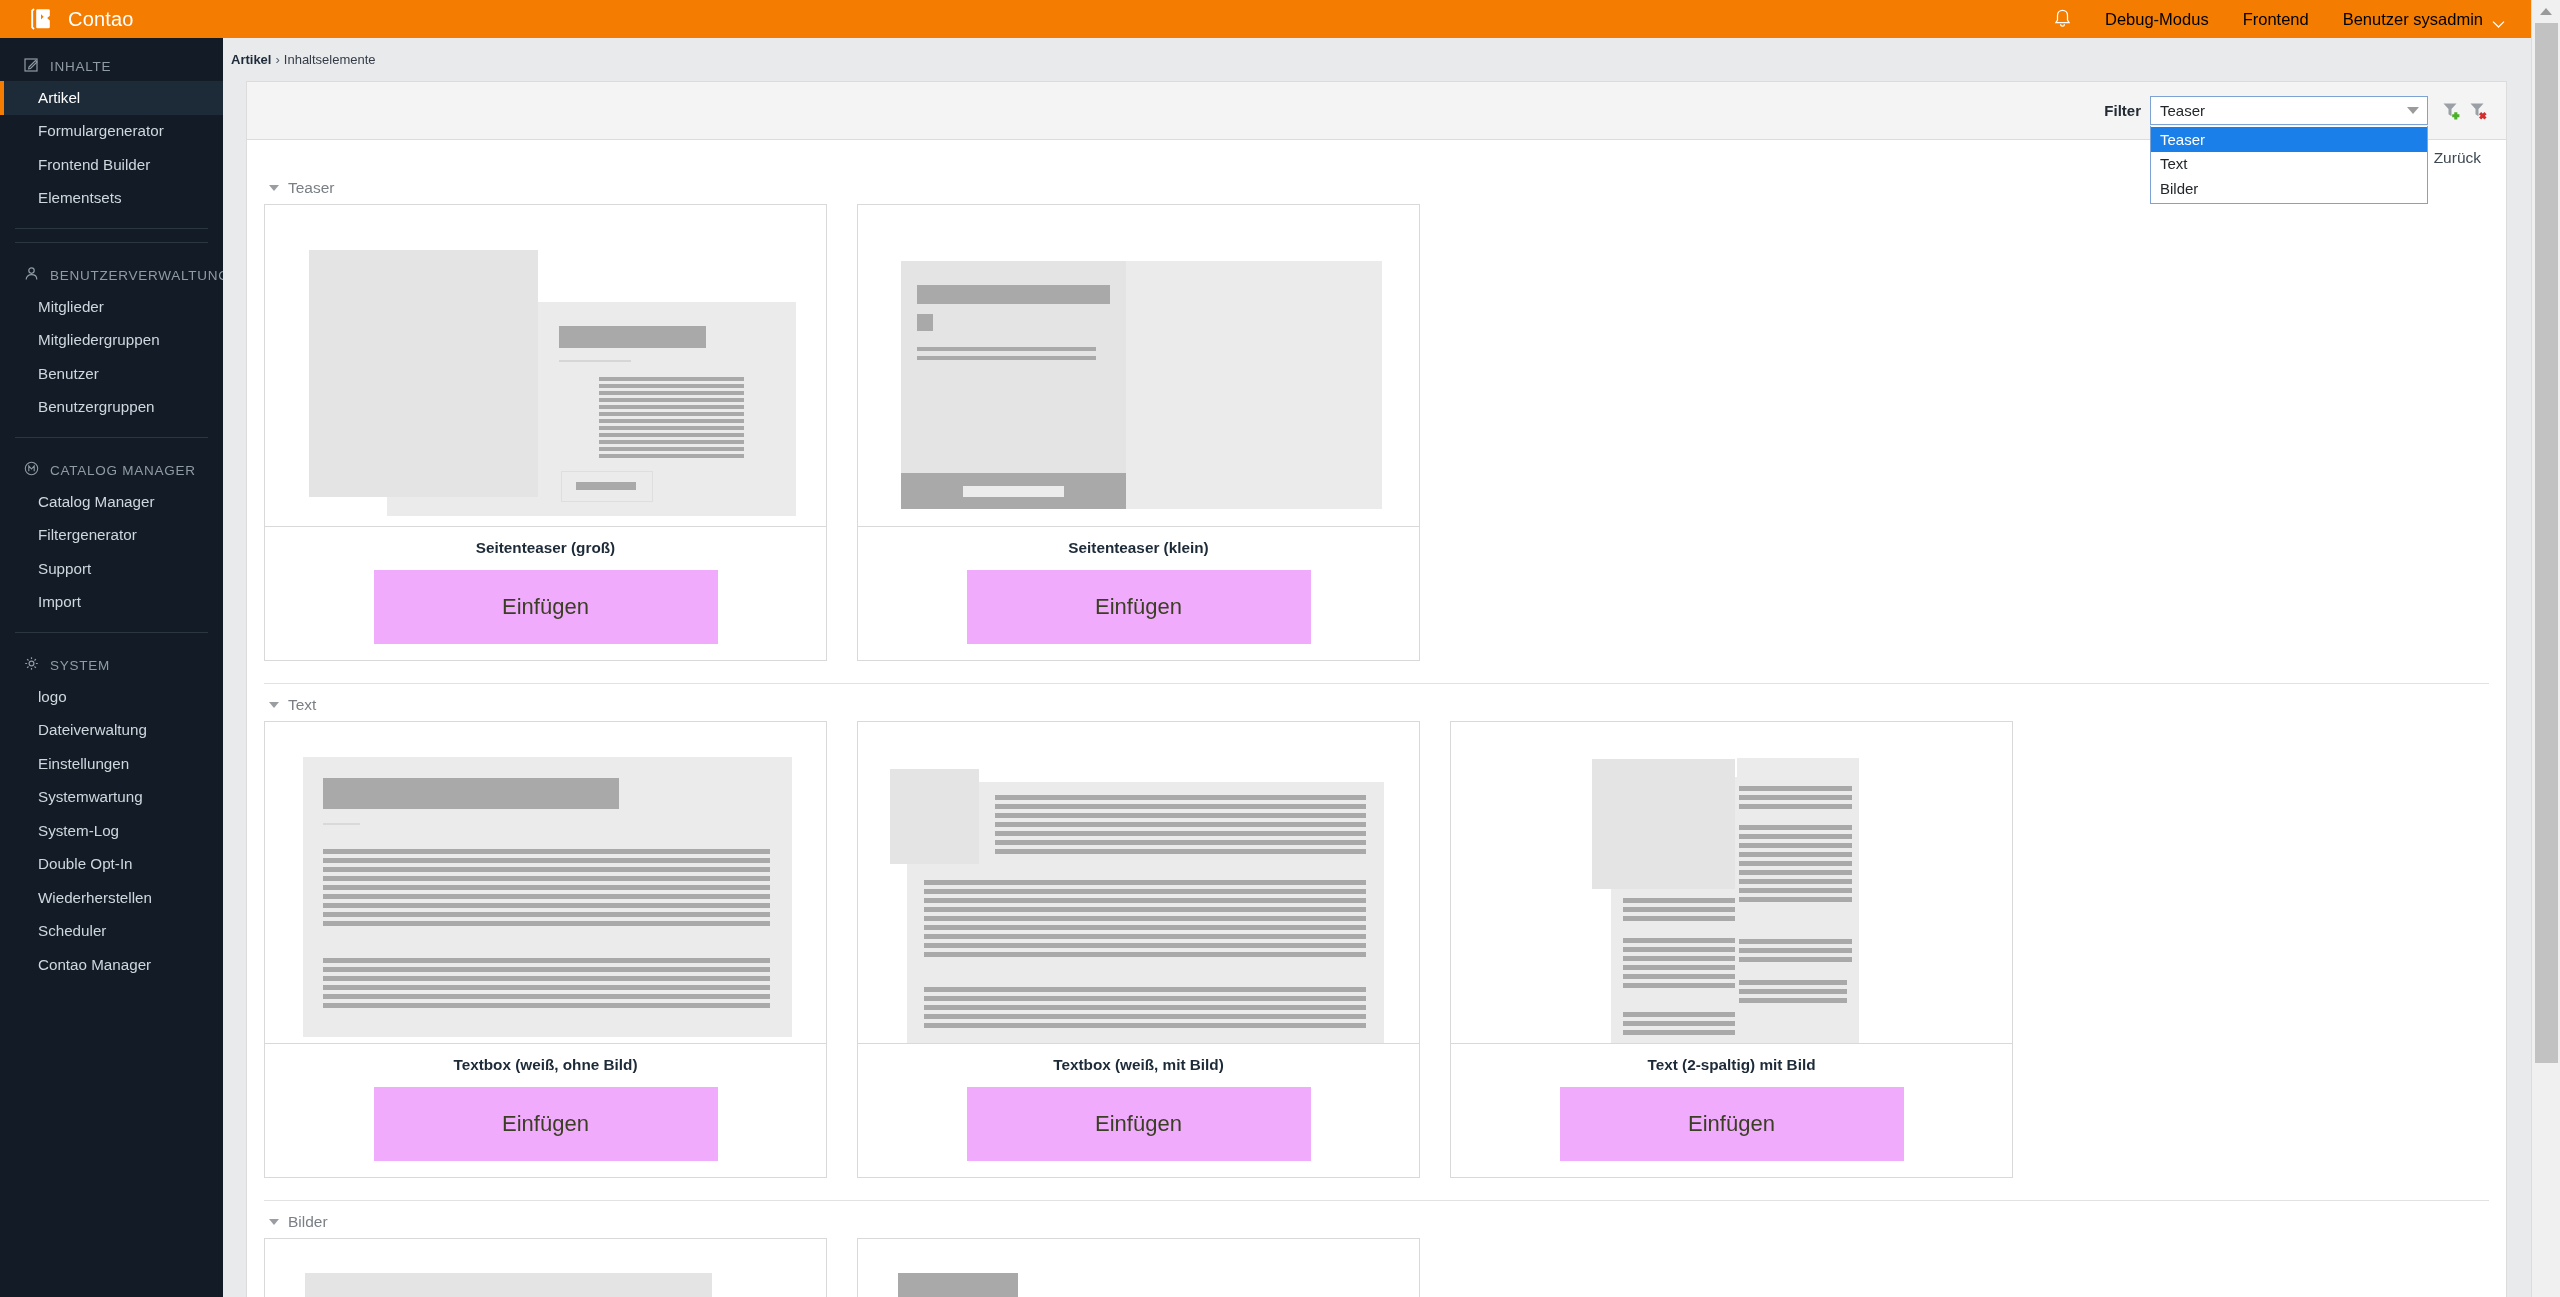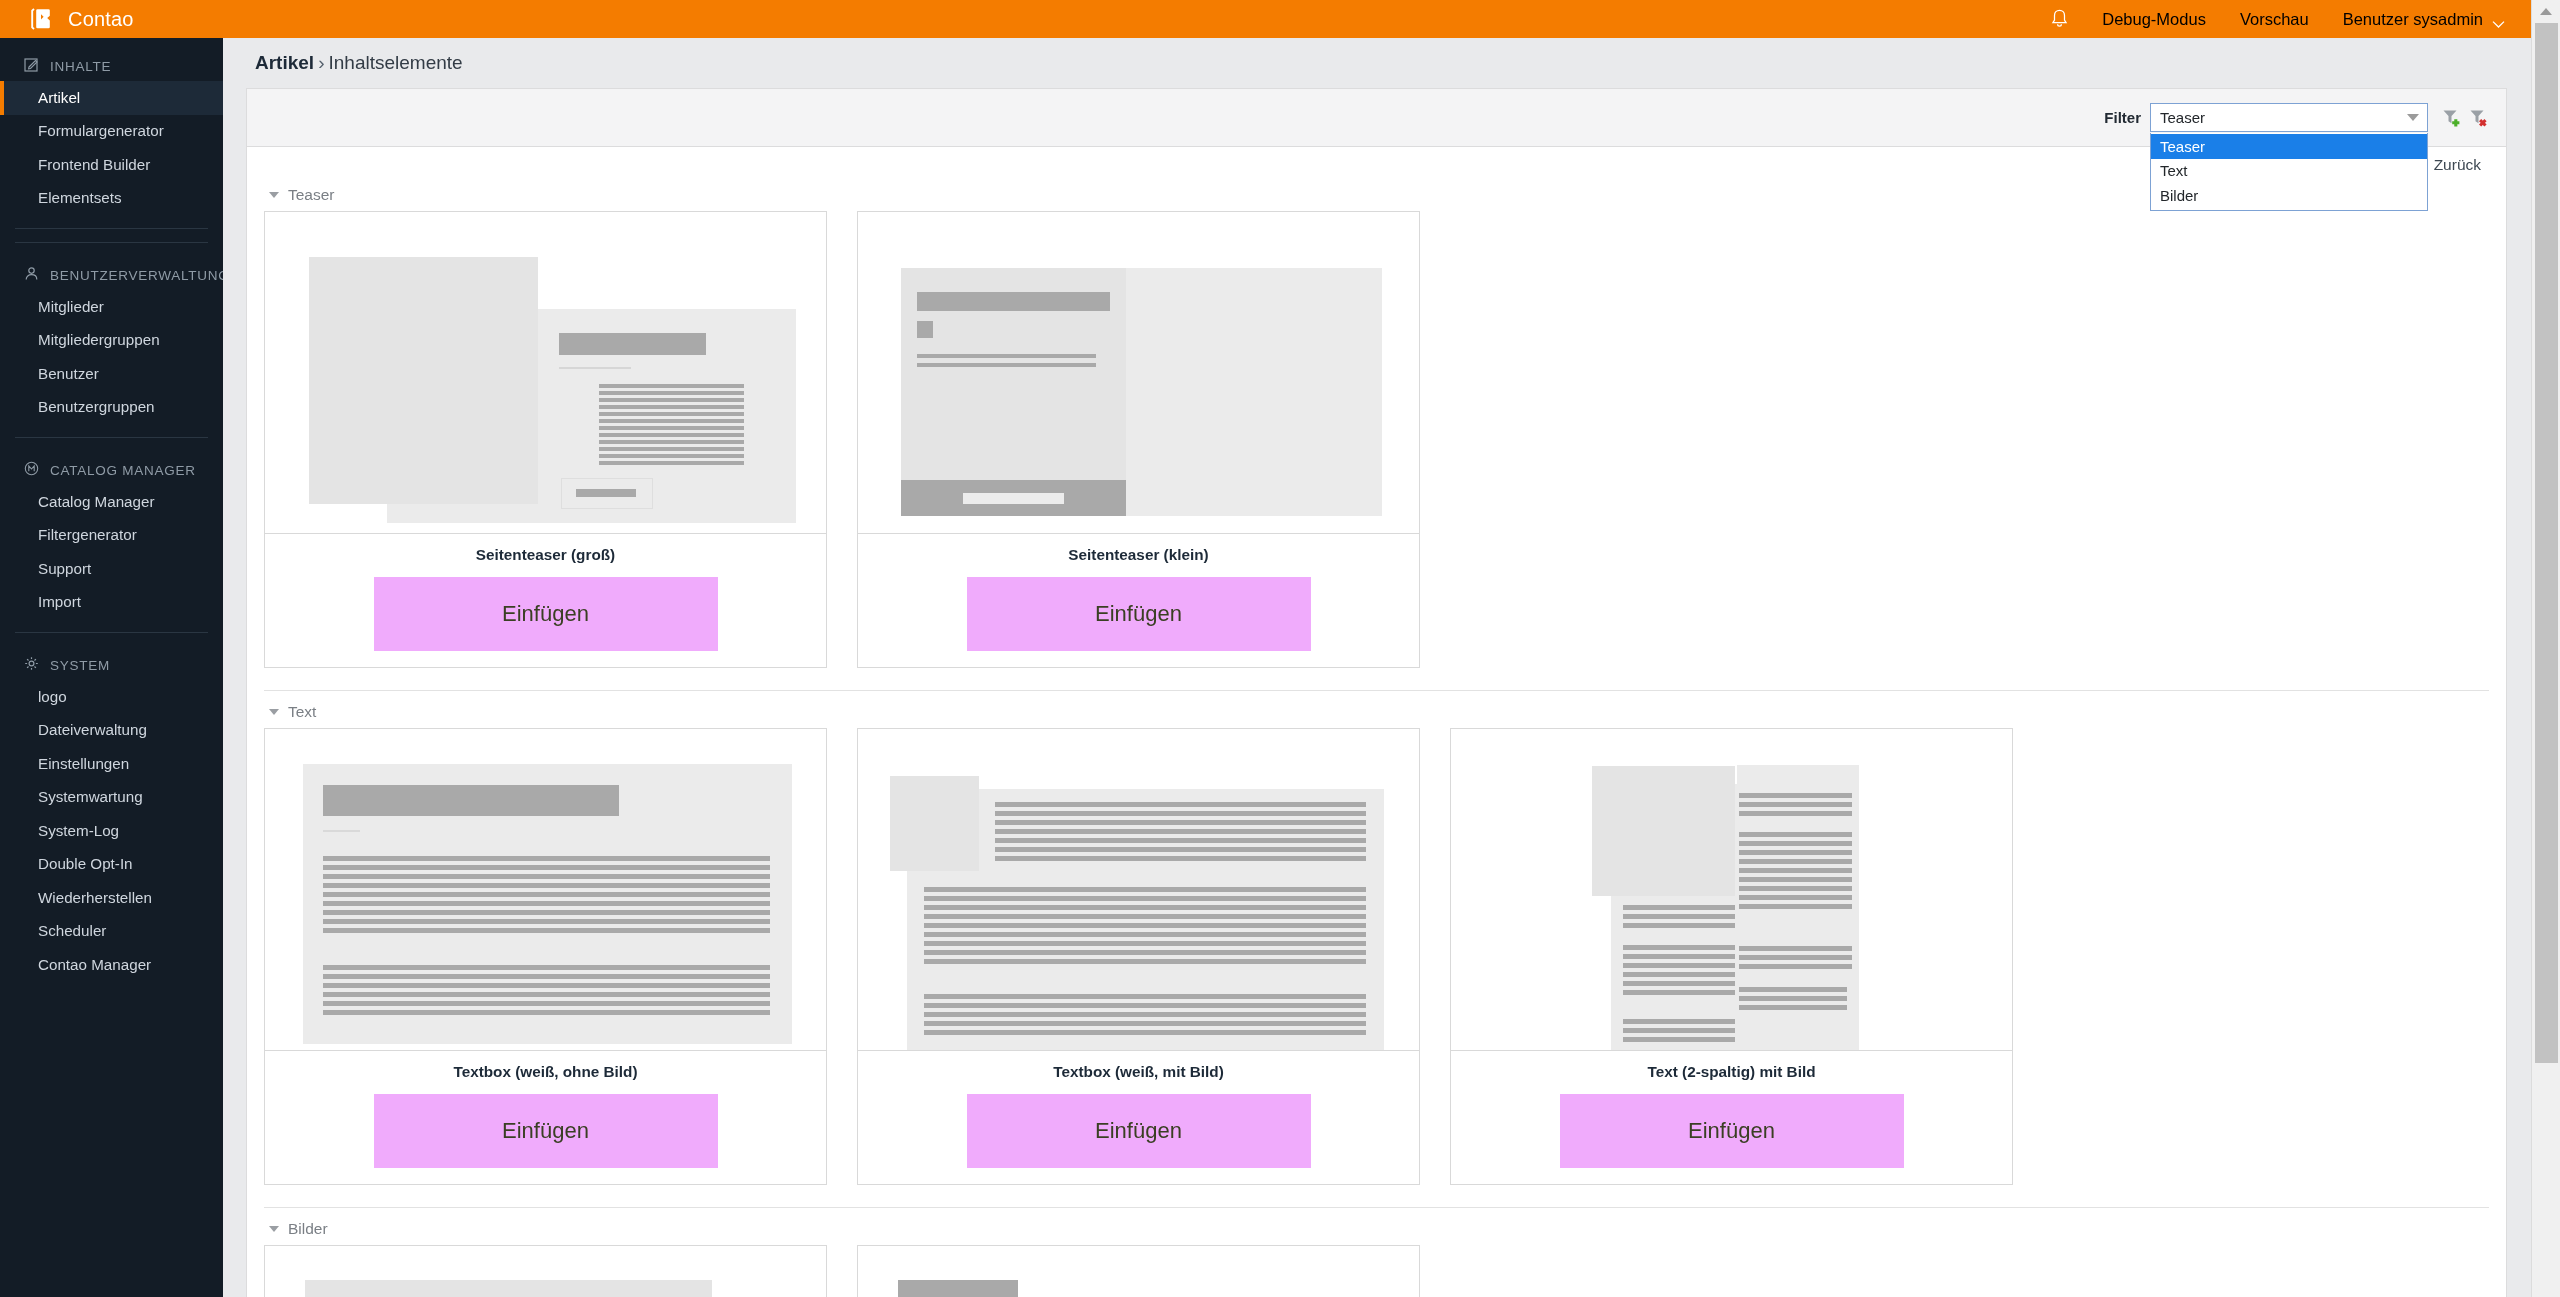--- a/index.html
+++ b/index.html
@@ -66,22 +66,22 @@
   }
 
   
   .main {
     position: absolute; top: 38px; left: 223px;
     width: 2308px; height: 1259px;
     background: #e9eaec;
     overflow: hidden;
   }
   .breadcrumb {
-    padding: 14px 0 14px 32px;
-    font-size: 19px; color: #1d2a38;
+    padding: 14px 0 14px 8px;
+    font-size: 13px; color: #1d2a38;
   }
   .breadcrumb .crumb-strong { font-weight: bold; }
   .breadcrumb .crumb-sep { color: #55616d; margin: 0 4px; }
   .breadcrumb .crumb-plain { color: #333c46; }
 
   
   .panel-wrap { padding: 0 24px 0 23px; }
   .filter-bar {
     background: #f4f4f5;
     border: 1px solid #dcdcdd;
@@ -239,21 +239,21 @@
     <span class="brand-name">Contao</span>
   </div>
   <div class="topbar-right">
     <span class="bell-icon">
       <svg viewBox="0 0 17 20" width="17" height="20" aria-hidden="true">
         <path d="M8.5 1.4 c2.9 0 5 2.1 5 5 v4.6 l1.6 2.6 h-13.2 l1.6 -2.6 v-4.6 c0 -2.9 2.1 -5 5 -5 z" fill="none" stroke="#fff" stroke-width="1.25"></path>
         <path d="M6.6 15.2 a1.9 1.9 0 0 0 3.8 0" fill="none" stroke="#fff" stroke-width="1.25"></path>
       </svg>
     </span>
     <a href="#">Debug-Modus</a>
-    <a href="#">Vorschau</a>
+    <a href="#">Frontend</a>
     <span class="user-menu">
       <span class="tb">Benutzer sysadmin</span>
       <span class="chev">
         <svg viewBox="0 0 13 9" width="13" height="9" aria-hidden="true">
           <path d="M1 1.6 L6.5 7 L12 1.6" fill="none" stroke="#fff" stroke-width="1.3"></path>
         </svg>
       </span>
     </span>
   </div>
 </div>

